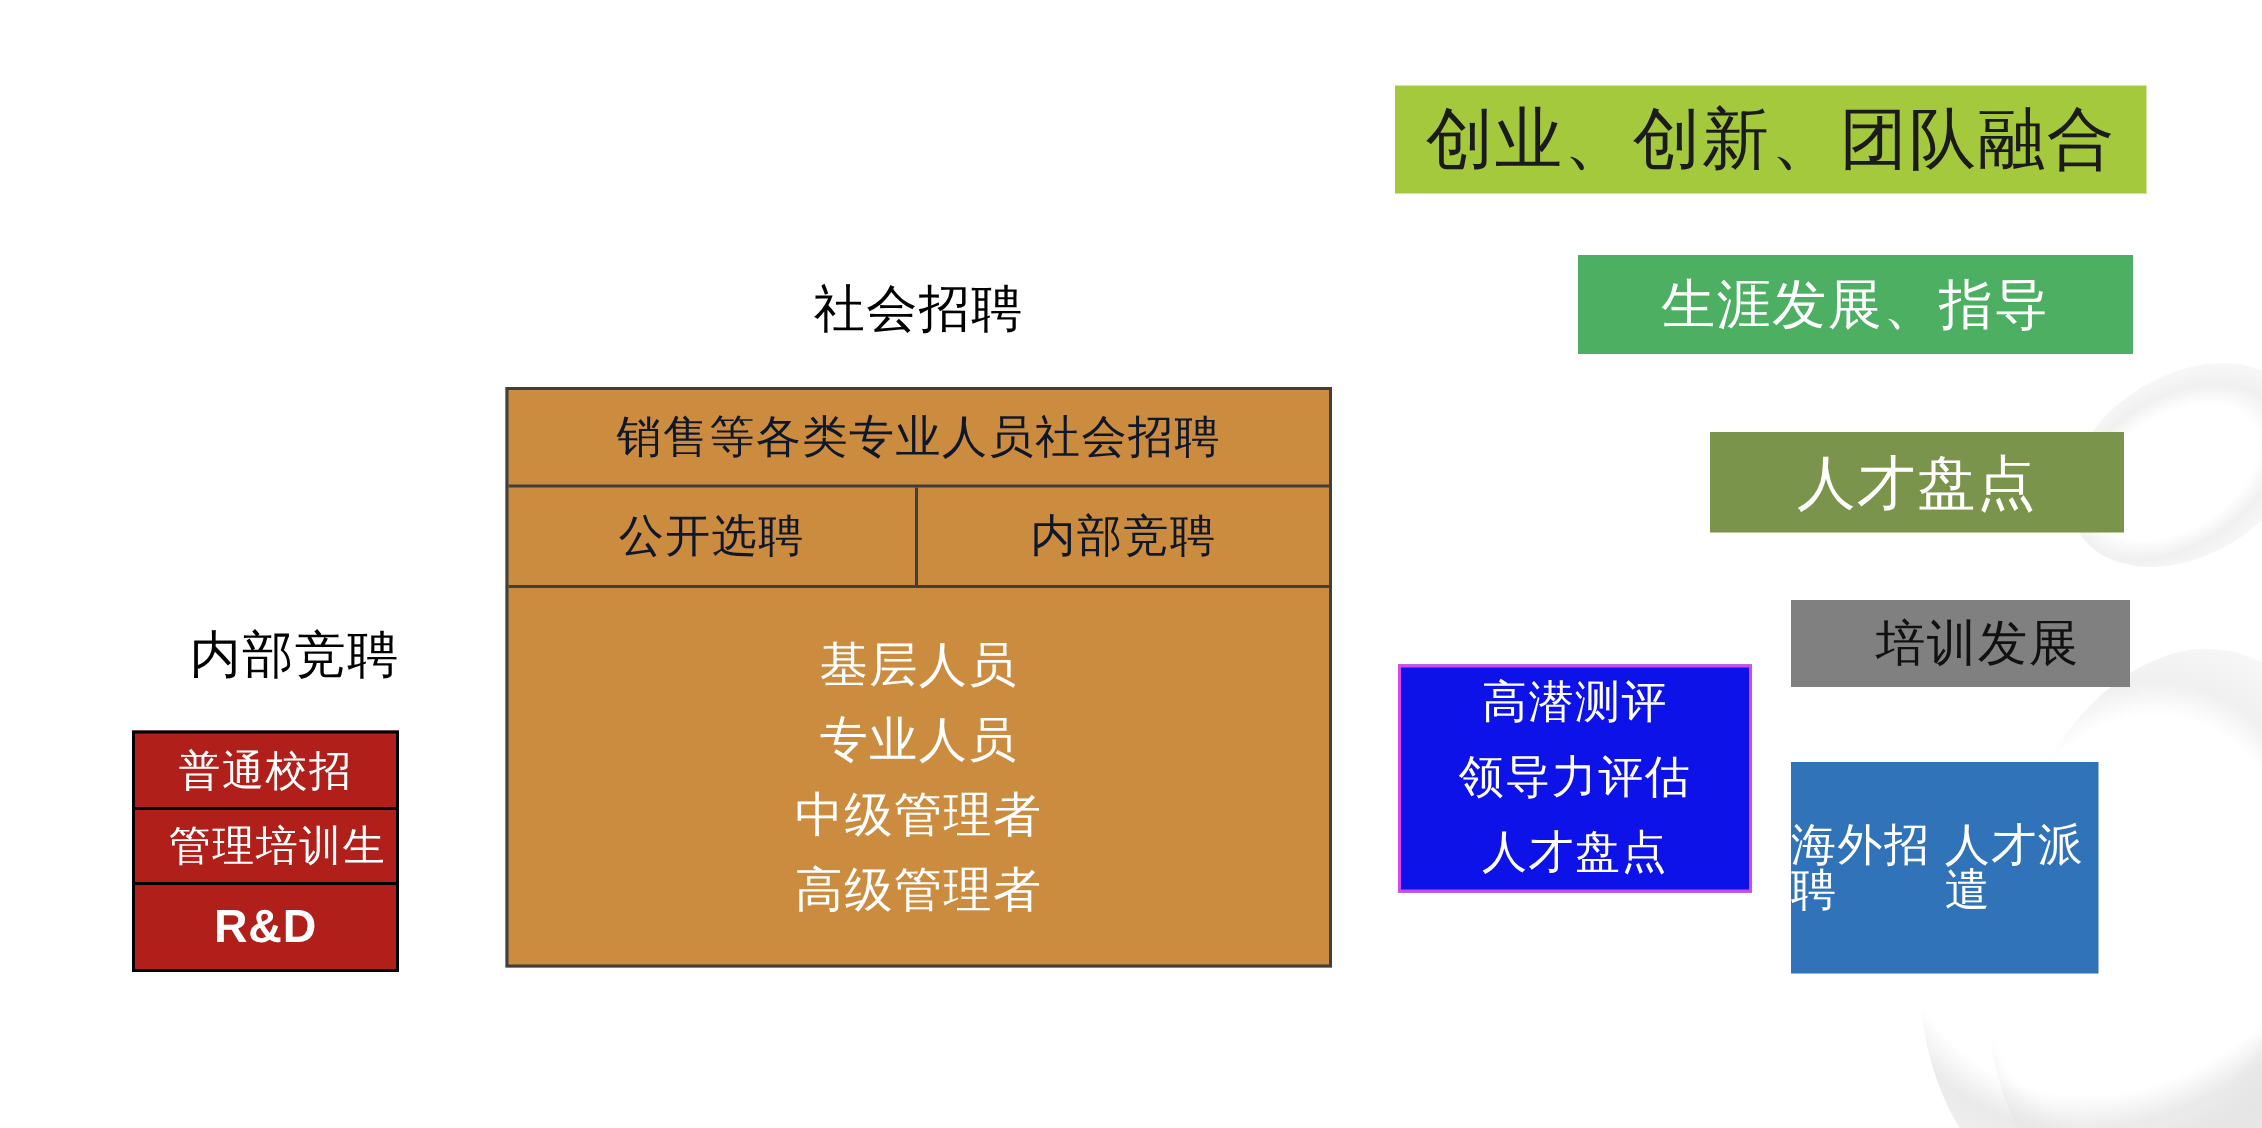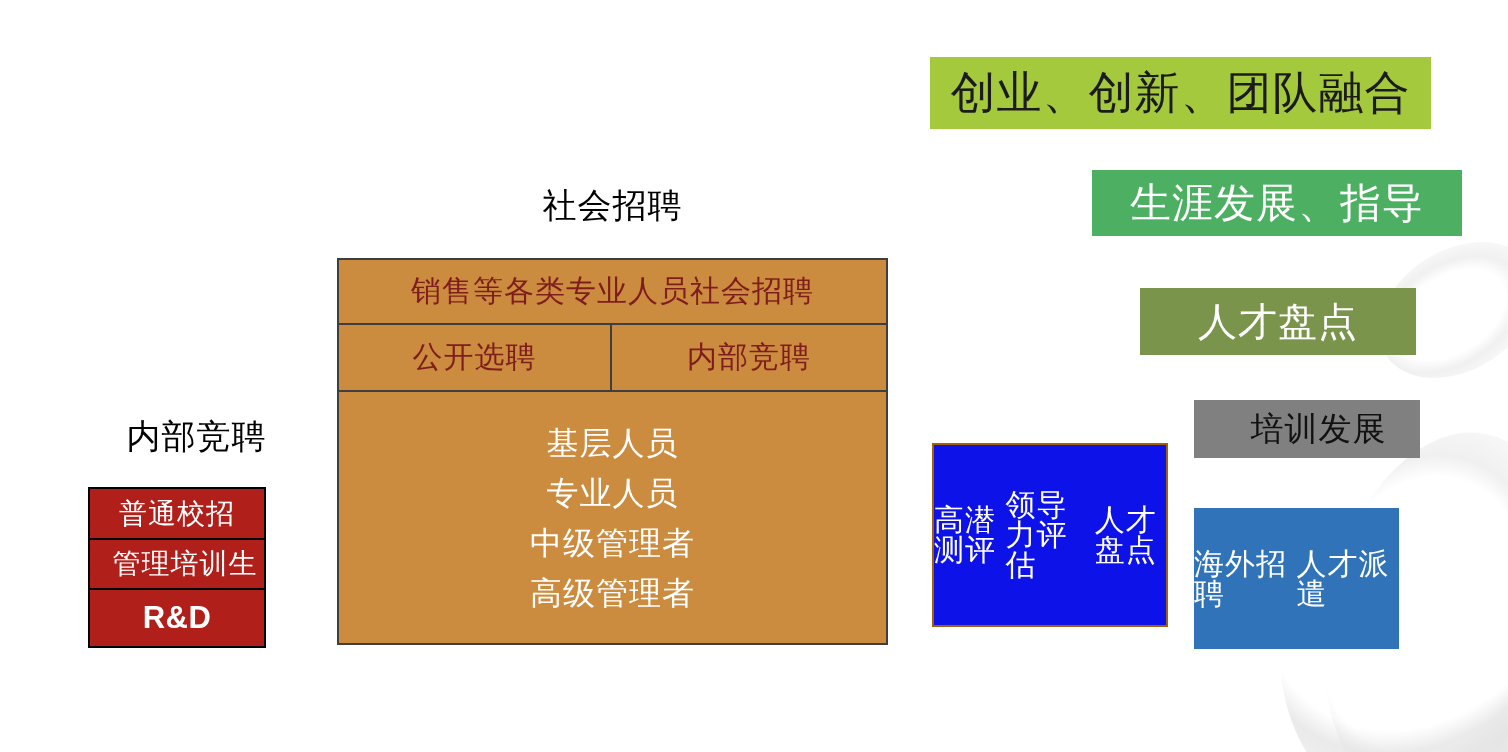--- a/index.html
+++ b/index.html
@@ -119,21 +119,21 @@
     flex-direction: column;
     align-items: center;
     justify-content: center;
     border-radius: 32px;
   }
   .orange-cell {
     flex: 1;
     display: flex;
     align-items: center;
     justify-content: center;
-    color: #7f1d1d;
+    color: #0f172a;
     font-size: 30px;
     letter-spacing: 1px;
     box-sizing: border-box;
   }
   .orange-cell.divider { border-right: 2px solid #3f3f3f; }
   .orange-line {
     color: #ffffff;
     font-size: 32px;
     letter-spacing: 1px;
     line-height: 1.0;
@@ -156,49 +156,48 @@
     background: #a5c93c;
     color: #1b1b1b;
     font-family: "Liberation Serif", "DejaVu Serif", serif;
     font-size: 45px;
     letter-spacing: 1px;
   }
   #bar-career-dev {
     left: 1052px; top: 170px; width: 370px; height: 66px;
     background: #4caf62;
     color: #ffffff;
-    font-size: 41px;
-    letter-spacing: 1px;
-    margin-left: 40px;
+    font-size: 36px;
+    letter-spacing: 1px;
   }
   #bar-zhiya {
     left: 1140px; top: 288px; width: 276px; height: 67px;
     background: #7b944b;
     color: #ffffff;
     font-size: 39px;
     letter-spacing: 1px;
   }
   #bar-training {
     left: 1194px; top: 400px; width: 226px; height: 58px;
     background: #808080;
     color: #111111;
     font-size: 33px;
     letter-spacing: 1px;
     padding-left: 23px;
   }
 
   
   #block-assessment {
     position: absolute;
-    left: 932px; top: 443px; width: 236px; height: 184px;
+    left: 932px; top: 443px; width: 236px; height: 152px;
     background: #0d12e8;
-    border: 2px solid #a16207;
-    box-sizing: border-box;
-    display: flex;
-    flex-direction: row;
+    border: 2px solid #d946ef;
+    box-sizing: border-box;
+    display: flex;
+    flex-direction: column;
     align-items: center;
     justify-content: center;
     color: #ffffff;
   }
   #block-overseas {
     position: absolute;
     left: 1194px; top: 508px; width: 205px; height: 141px;
     background: #3073b8;
     box-sizing: border-box;
     display: flex;

